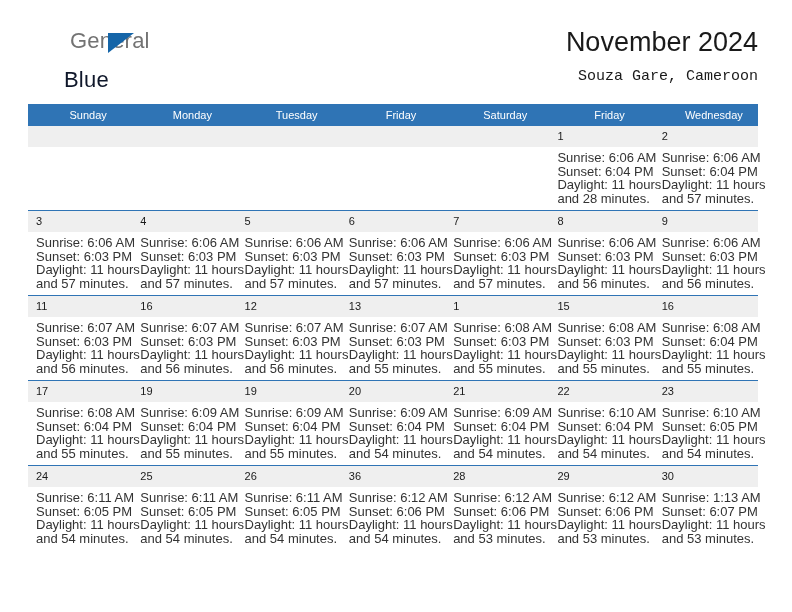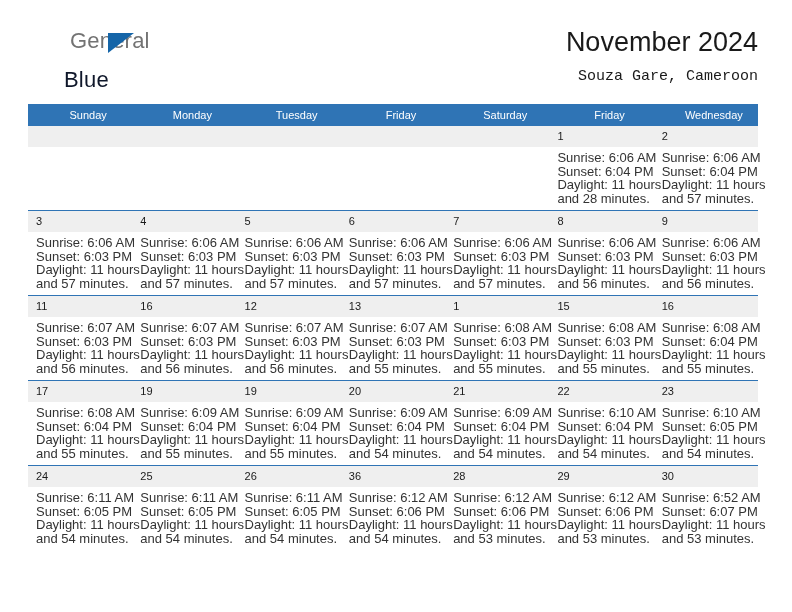--- a/index.html
+++ b/index.html
@@ -467,21 +467,21 @@
             <div class="dayinfo">
               <div>Sunrise: 6:12 AM</div>
               <div>Sunset: 6:06 PM</div>
               <div>Daylight: 11 hours</div>
               <div>and 53 minutes.</div>
             </div>
           </td>
           <td>
             <div class="daynum">30</div>
             <div class="dayinfo">
-              <div>Sunrise: 6:52 AM</div>
+              <div>Sunrise: 1:13 AM</div>
               <div>Sunset: 6:07 PM</div>
               <div>Daylight: 11 hours</div>
               <div>and 53 minutes.</div>
             </div>
           </td>
         </tr>
       </tbody>
   </table>
 
 </div>

